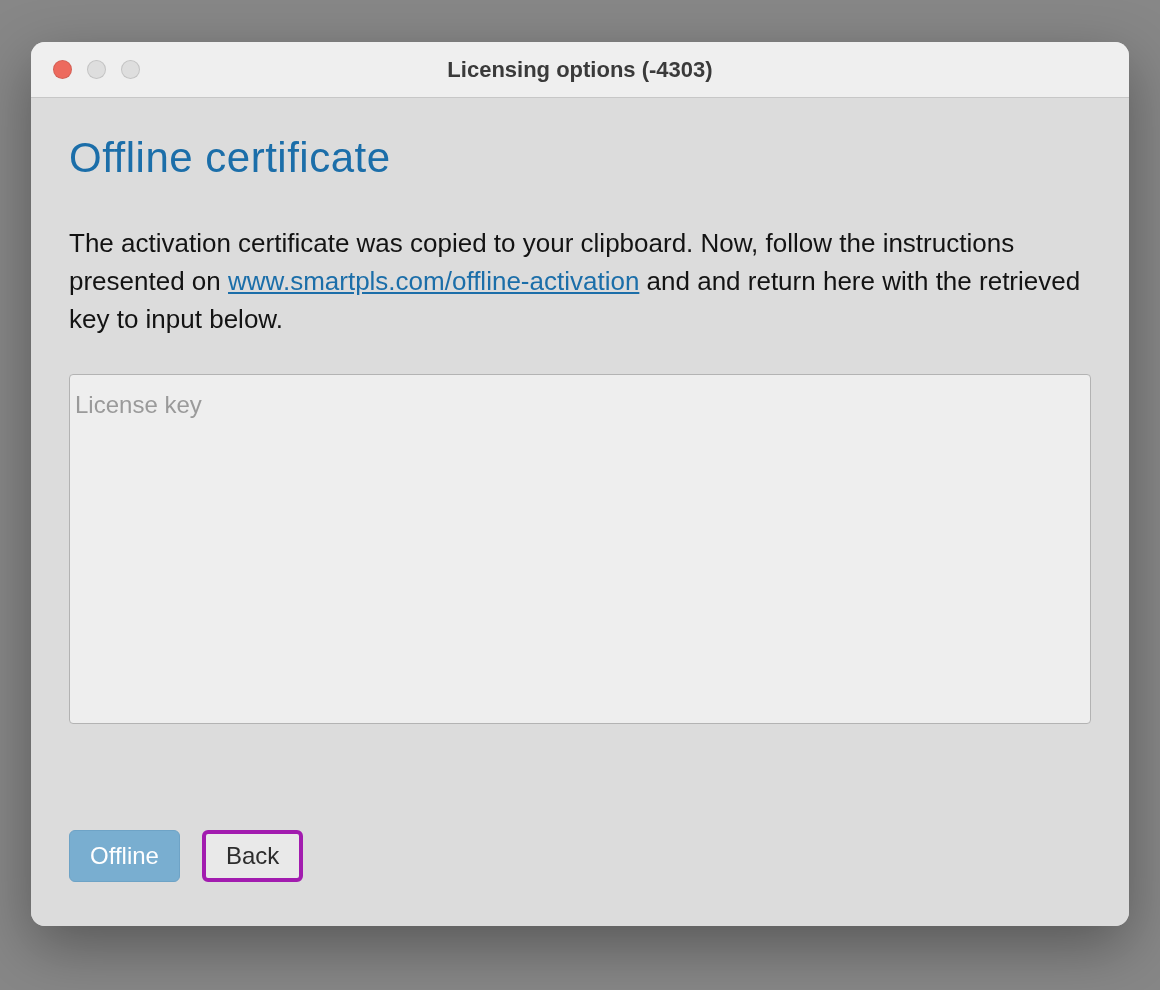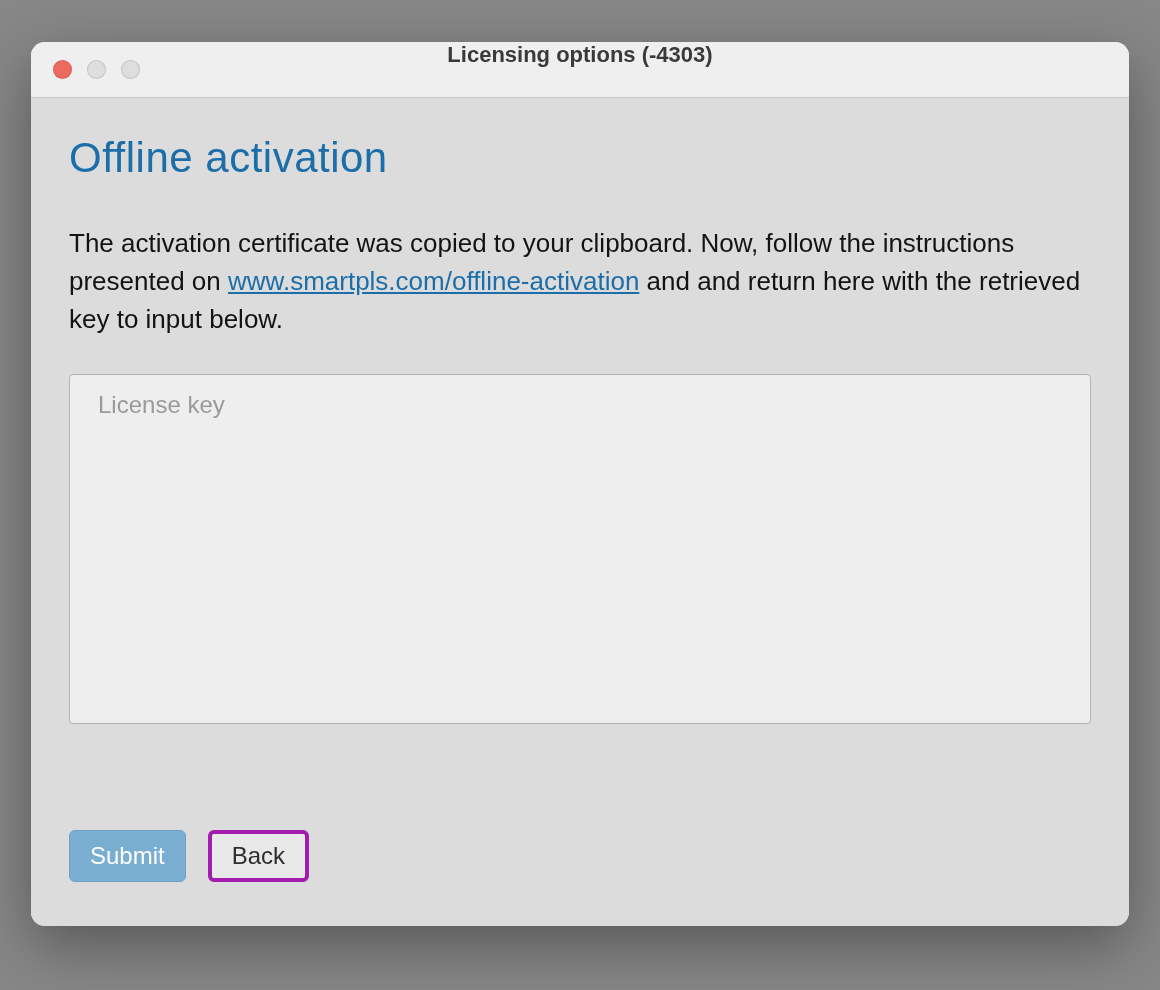--- a/index.html
+++ b/index.html
@@ -23,20 +23,21 @@
       border-radius: 14px;
       box-shadow: 0 20px 60px rgba(0,0,0,0.35);
       overflow: hidden;
     }
     .titlebar {
       height: 56px;
       background: linear-gradient(to bottom, #f6f6f6, #eoeoe0);
       background-color: #efefef;
       border-bottom: 1px solid #c7c7c7;
       display: flex;
+      align-items: center;
       position: relative;
     }
     .traffic-lights {
       display: flex;
       gap: 15px;
       margin-left: 22px;
       align-items: center;
     }
     .traffic-light {
       width: 19px;
@@ -87,21 +88,21 @@
     .body-text a {
       color: #1b6ea9;
       text-decoration: underline;
     }
     .license-box {
       width: 100%;
       height: 350px;
       background: #eeeeee;
       border: 1px solid #b3b3b3;
       border-radius: 4px;
-      padding: 16px 28px;
+      padding: 16px 5px;
       font-size: 24px;
       color: #767676;
       resize: none;
       font-family: inherit;
       outline: none;
       display: block;
     }
     .license-box::placeholder {
       color: #9a9a9a;
     }
@@ -138,26 +139,26 @@
   <div class="titlebar">
     <div class="traffic-lights">
       <div class="traffic-light tl-close"></div>
       <div class="traffic-light tl-min"></div>
       <div class="traffic-light tl-max"></div>
     </div>
     <div class="title">Licensing options (-4303)</div>
   </div>
 
   <div class="content">
-    <h1 class="heading">Offline activation</h1>
+    <h1 class="heading">Offline certificate</h1>
 
     <p class="body-text">
       <span>The activation certificate was copied to your clipboard. Now, follow the instructions presented on  </span><a href="#">www.smartpls.com/offline-activation</a><span>  and and return here with the retrieved key to input below.</span>
     </p>
 
     <textarea class="license-box" placeholder="License key" style=""></textarea>
 
     <div class="button-row">
-      <button class="btn btn-primary">Submit</button>
+      <button class="btn btn-primary">Offline</button>
       <button class="btn btn-secondary">Back</button>
     </div>
   </div>
 </div>
 
 </body></html>

